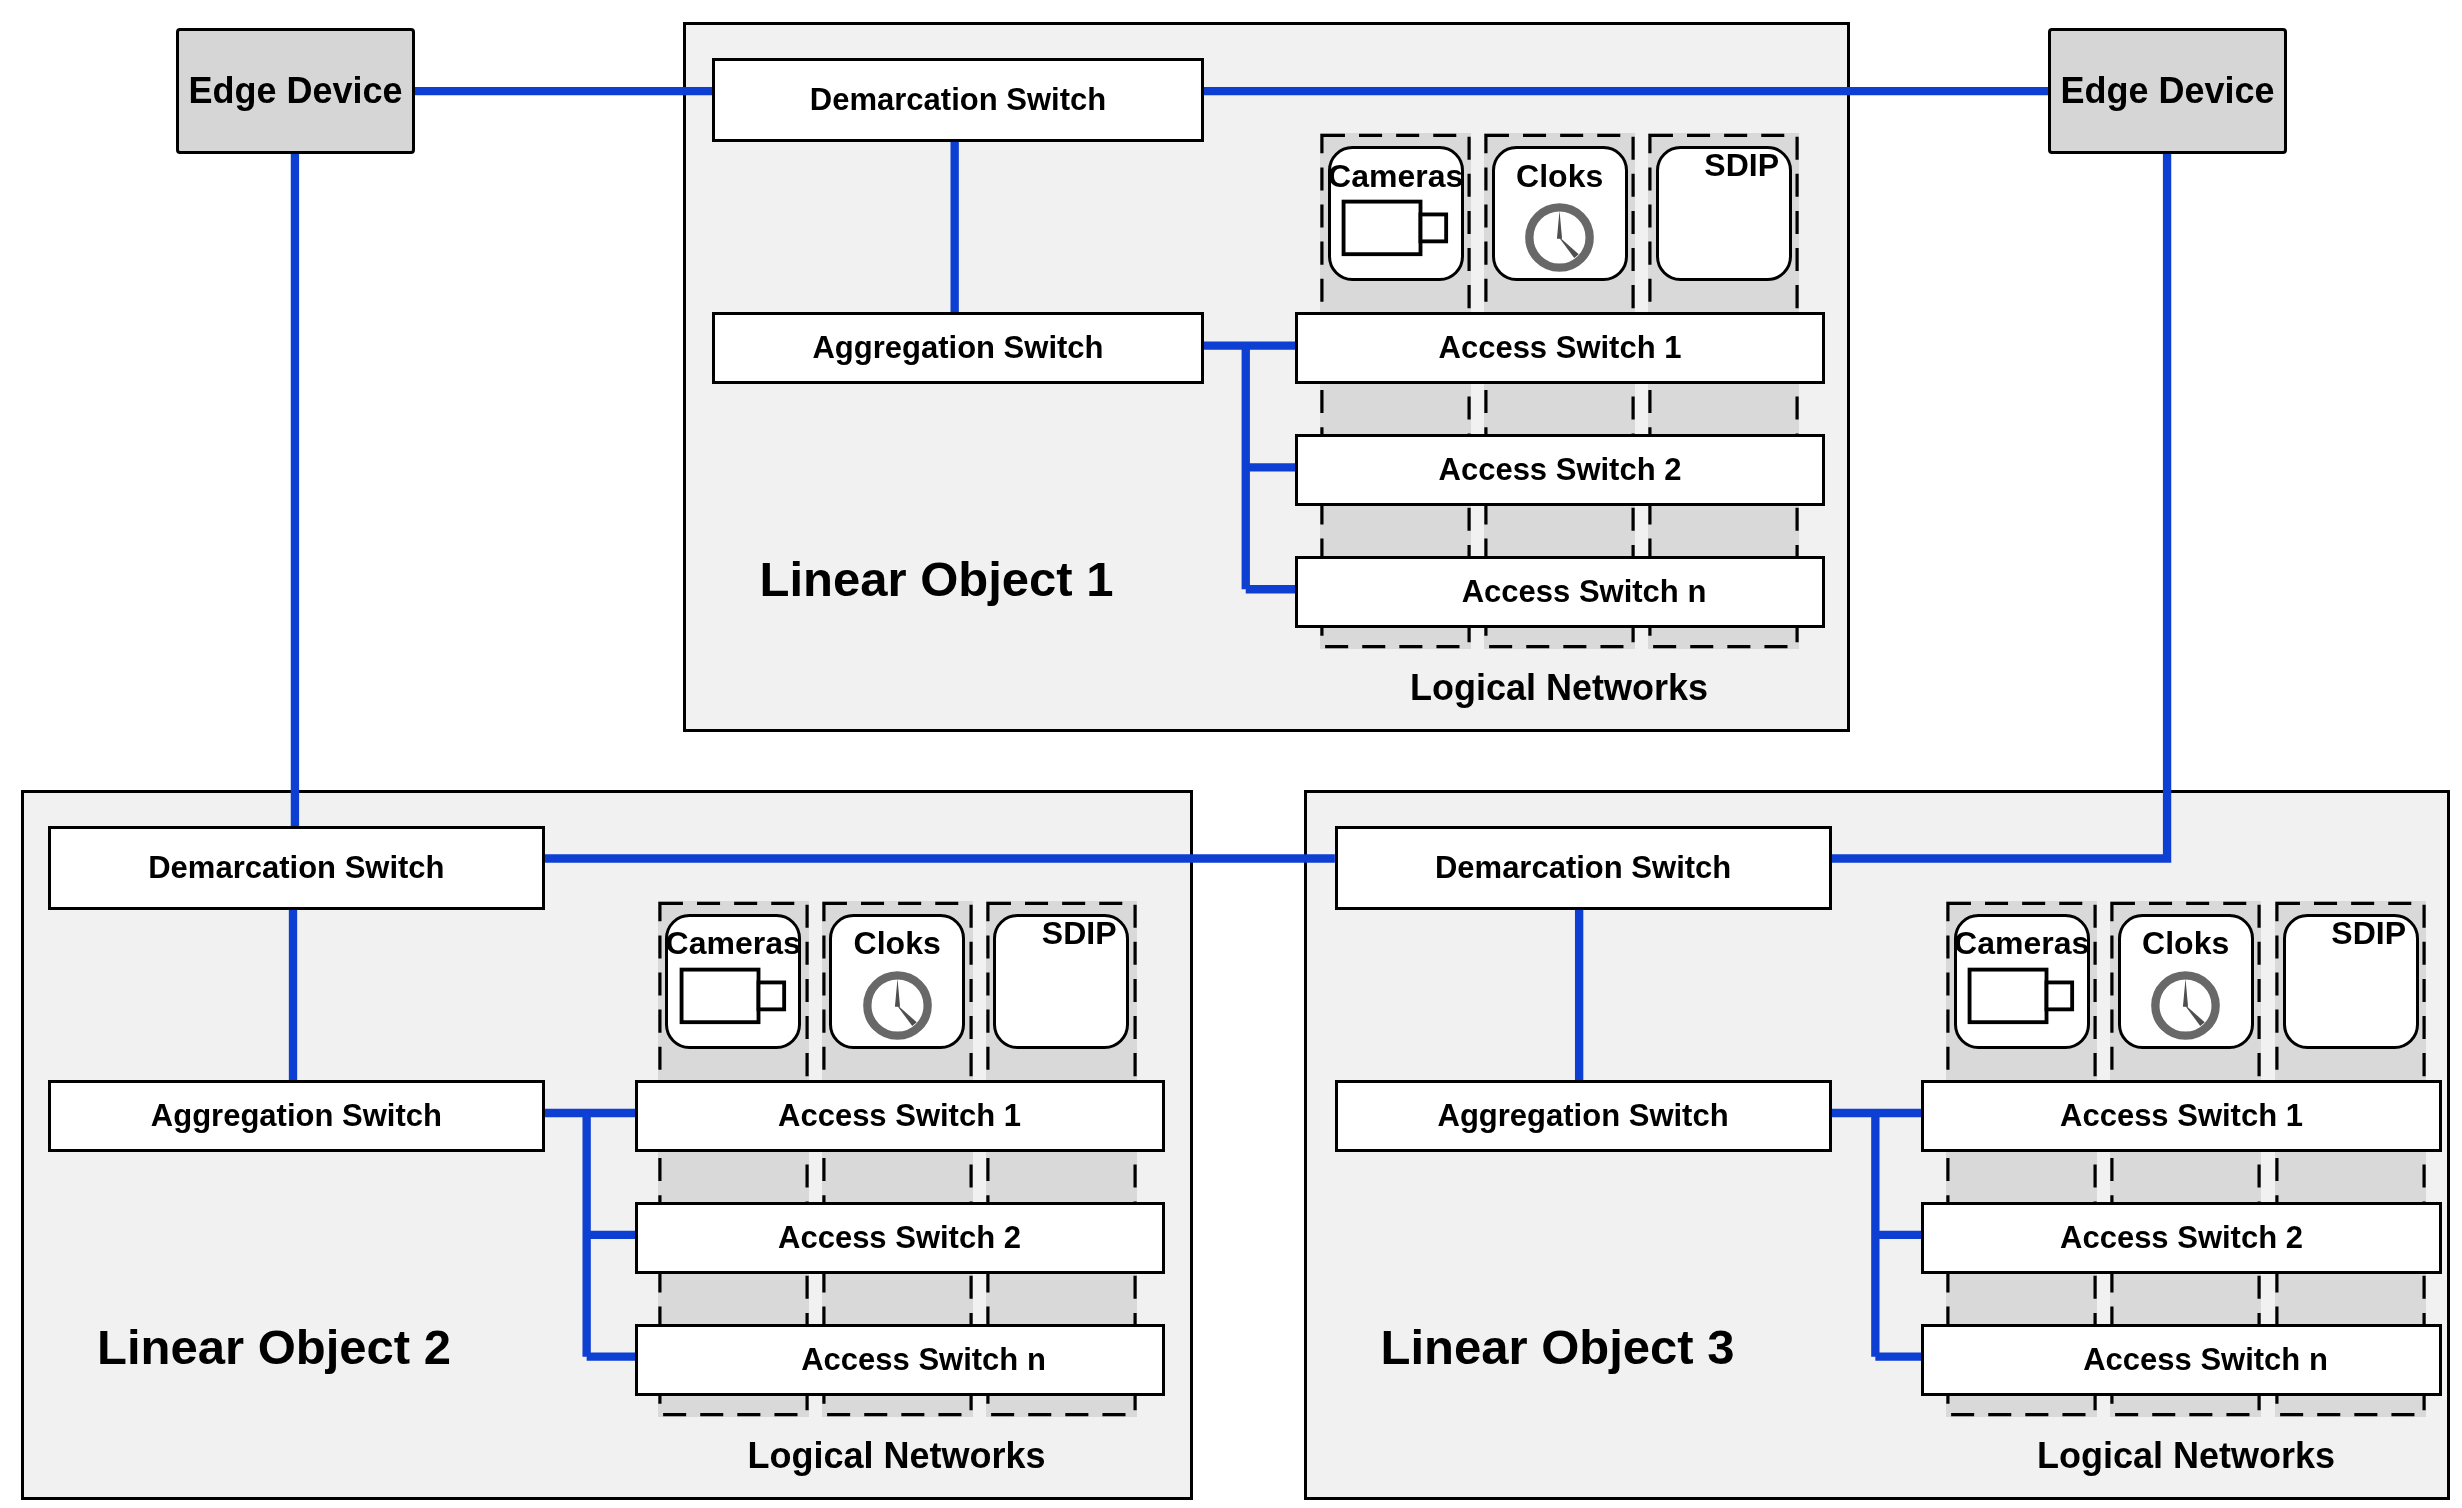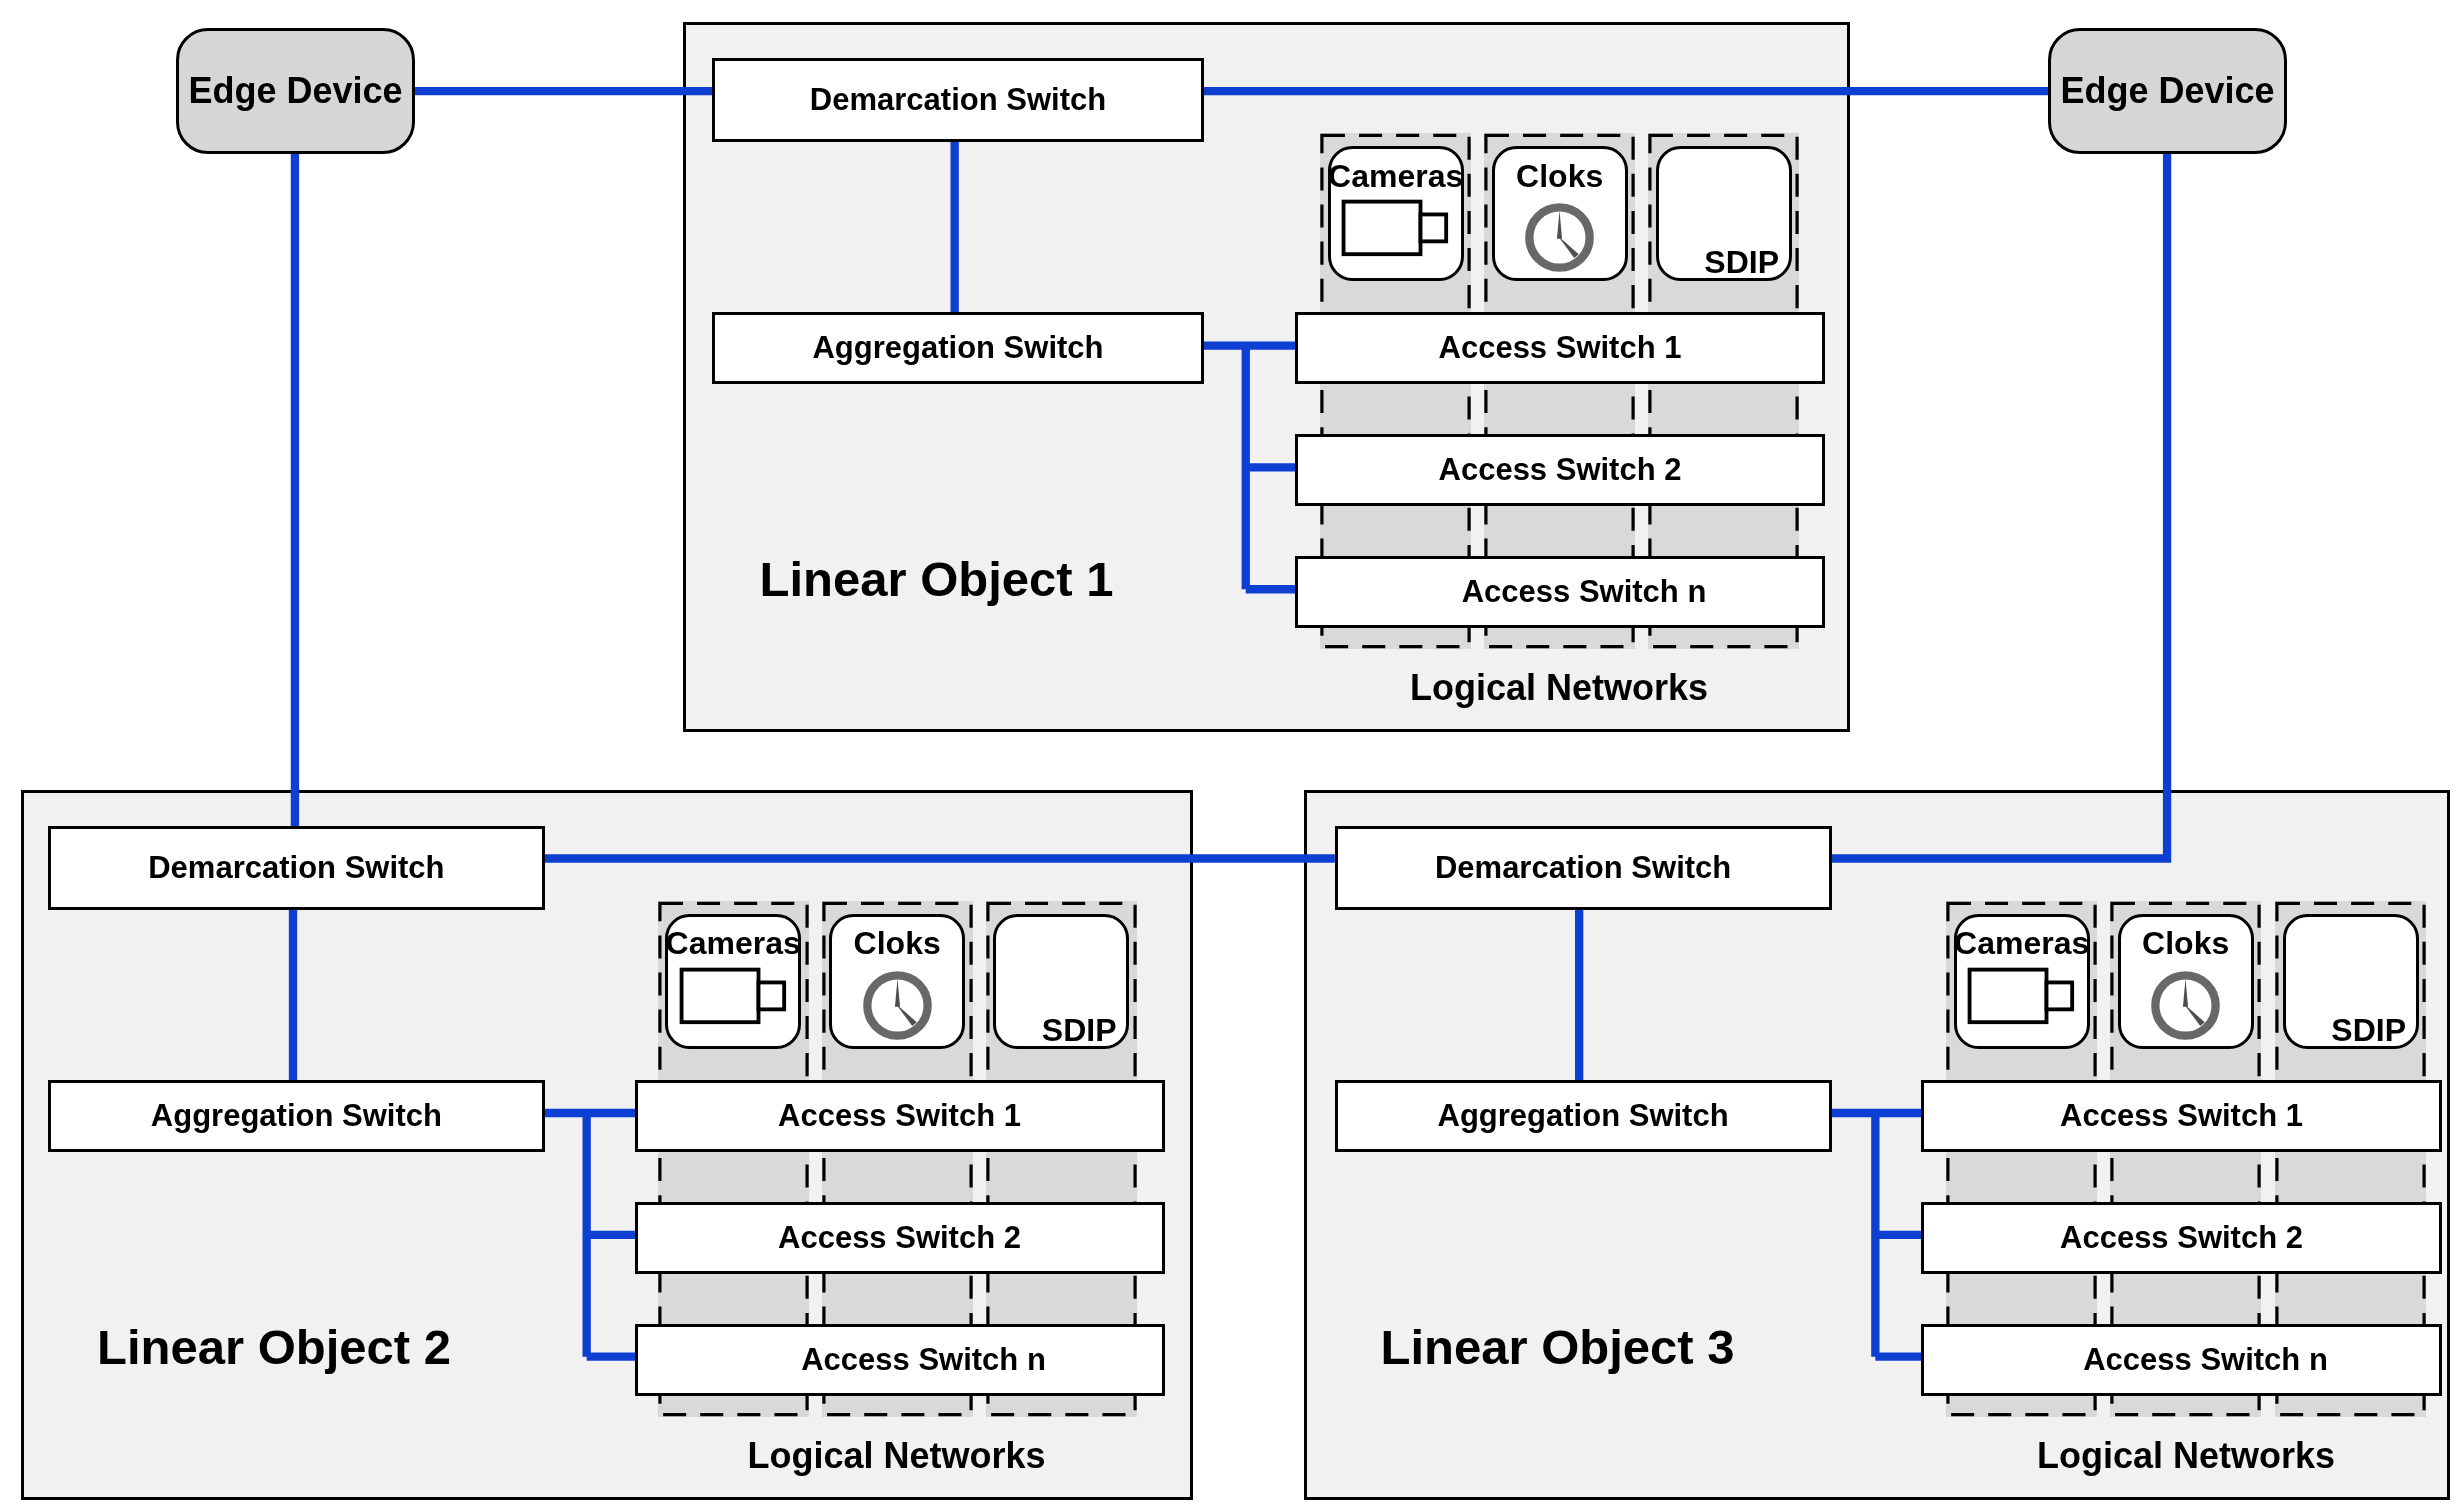--- a/index.html
+++ b/index.html
@@ -32,34 +32,34 @@
   .col{position:absolute;top:108px;width:151px;height:516px;background:#D9D9D9;z-index:2;}
   .col .col-dash{position:absolute;left:0;top:0;}
   .c1{left:634px;} .c2{left:798px;} .c3{left:962px;}
   #lo3 .c1{left:639px;} #lo3 .c2{left:803px;} #lo3 .c3{left:968px;}
 
   
   .dev{position:absolute;left:7.7px;top:13px;width:136px;height:135px;background:#fff;
        border:3.8px solid #000;border-radius:24.4px;box-sizing:border-box;z-index:10;
        display:flex;flex-direction:column;align-items:center;}
   .dev-label{font-weight:bold;font-size:32px;margin-top:10.3px;line-height:1.0;}
-  .dev.sdip{justify-content:flex-end;padding-left:36px;}
+  .dev.sdip{justify-content:flex-start;padding-left:36px;}
   .dev.sdip .dev-label{margin-top:0;}
   .dev svg{display:block;margin-top:7.7px;}
 
   
   .lo-title{position:absolute;left:13px;top:513px;width:475px;height:81px;z-index:10;
             font-weight:bold;font-size:49px;display:flex;align-items:center;justify-content:center;white-space:nowrap;}
   .ln-label{position:absolute;top:632px;width:526px;height:61px;z-index:10;font-weight:bold;font-size:36px;
             display:flex;align-items:center;justify-content:center;white-space:nowrap;}
   #lo1 .ln-label{left:610px;} #lo2 .ln-label{left:610px;} #lo3 .ln-label{left:616px;}
 
   
   .edge{position:absolute;width:239px;height:126px;background:#D6D6D6;border:3.8px solid #000;
-        border-radius:32px;box-sizing:border-box;z-index:10;display:flex;align-items:center;
+        border-radius:4px;box-sizing:border-box;z-index:10;display:flex;align-items:center;
         justify-content:center;font-weight:bold;font-size:36px;white-space:nowrap;}
   #edge-left{left:176px;top:28px;}
   #edge-right{left:2048px;top:28px;}
 
   
   #connectors{position:absolute;left:0;top:0;z-index:5;pointer-events:none;}
   #connectors path{fill:none;stroke:#0D3FD3;stroke-width:13px;}
 </style>
 </head>
 <body>

